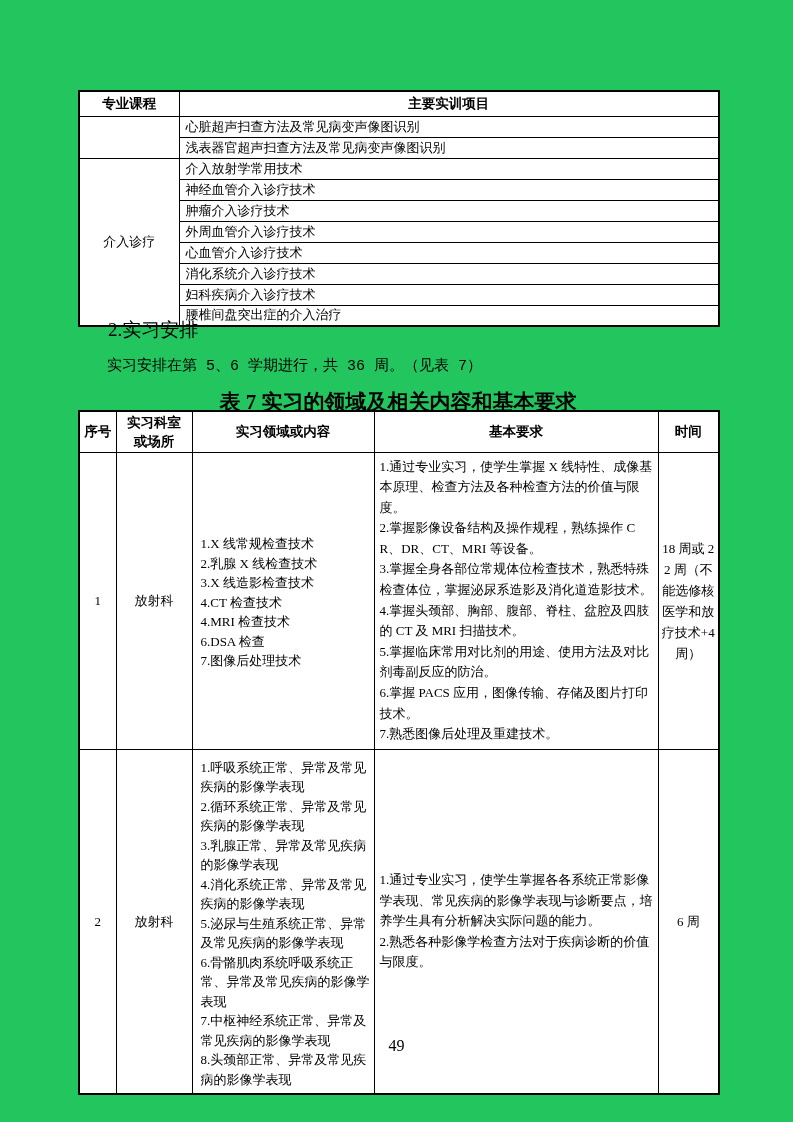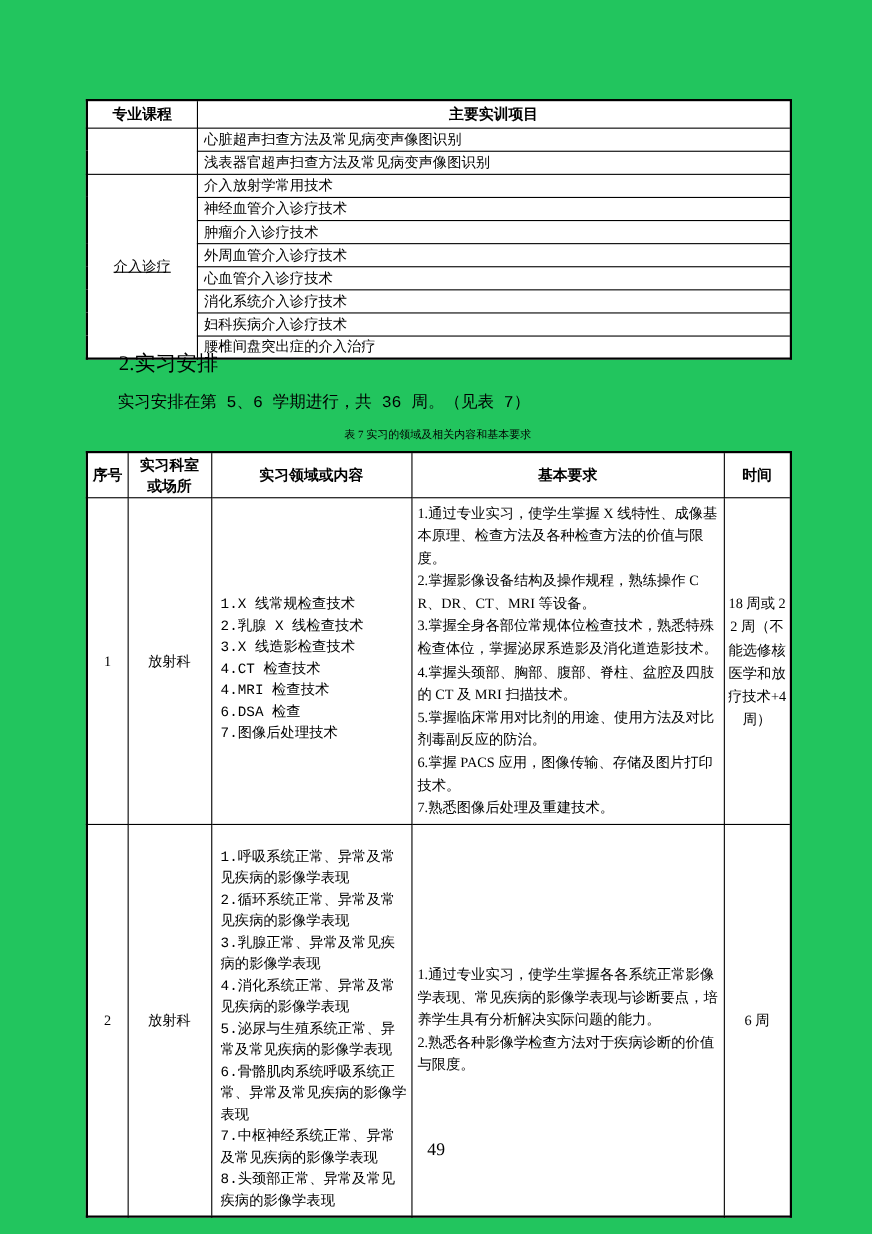--- a/index.html
+++ b/index.html
@@ -22,34 +22,34 @@
     border: 1px solid #000;
     font-size: 13px;
     vertical-align: middle;
     word-break: break-all;
     overflow: hidden;
   }
   
   .t1 { position: absolute; left: 78px; top: 90px; width: 640px; }
   .t1 td.hdr { height: 25px; font-weight: bold; text-align: center; font-size: 13.5px; }
   .t1 td.item { height: 21px; padding: 0 6px; text-align: left; }
-  .t1 td.course { text-align: center; text-decoration: underline; }
+  .t1 td.course { text-align: center; }
   
   .para-heading { position: absolute; left: 108px; top: 317px; font-size: 19px; }
   .para-body   { position: absolute; left: 107px; top: 356px; font-size: 15px; font-family: Liberation Mono, monospace; }
   .tbl-title   { position: absolute; left: 78px;  top: 388px; width: 640px;
-                 text-align: center; font-weight: normal; font-size: 10px; }
+                 text-align: center; font-weight: bold; font-size: 21px; }
   
   .t2 { position: absolute; left: 78px; top: 410px; width: 640px; }
   .t2 td.hdr { height: 41px; font-weight: bold; text-align: center;
                font-size: 13.5px; line-height: 19px; padding: 0 4px; }
   .t2 .row1 td { height: 242px; }
   .t2 .row2 td { height: 322px; }
   .t2 td.center { text-align: center; }
-  .t2 td.content { padding: 20px 4px 4px 8px; font-family: Liberation Mono, monospace; }
+  .t2 td.content { padding: 8px 4px 4px 8px; }
   .t2 td.content .cell-line { line-height: 19.5px; text-align: left; }
   .t2 td.req { padding: 4px 5px; }
   .t2 td.req .cell-line { line-height: 20.6px; text-align: left; }
   .t2 td.time { text-align: center; line-height: 21px; padding: 2px 3px; font-size: 13px; }
   
   .page-number { position: absolute; left: 0; top: 1037px; width: 100%;
                  text-align: center; font-size: 16px; }
 </style>
 </head>
 <body>

